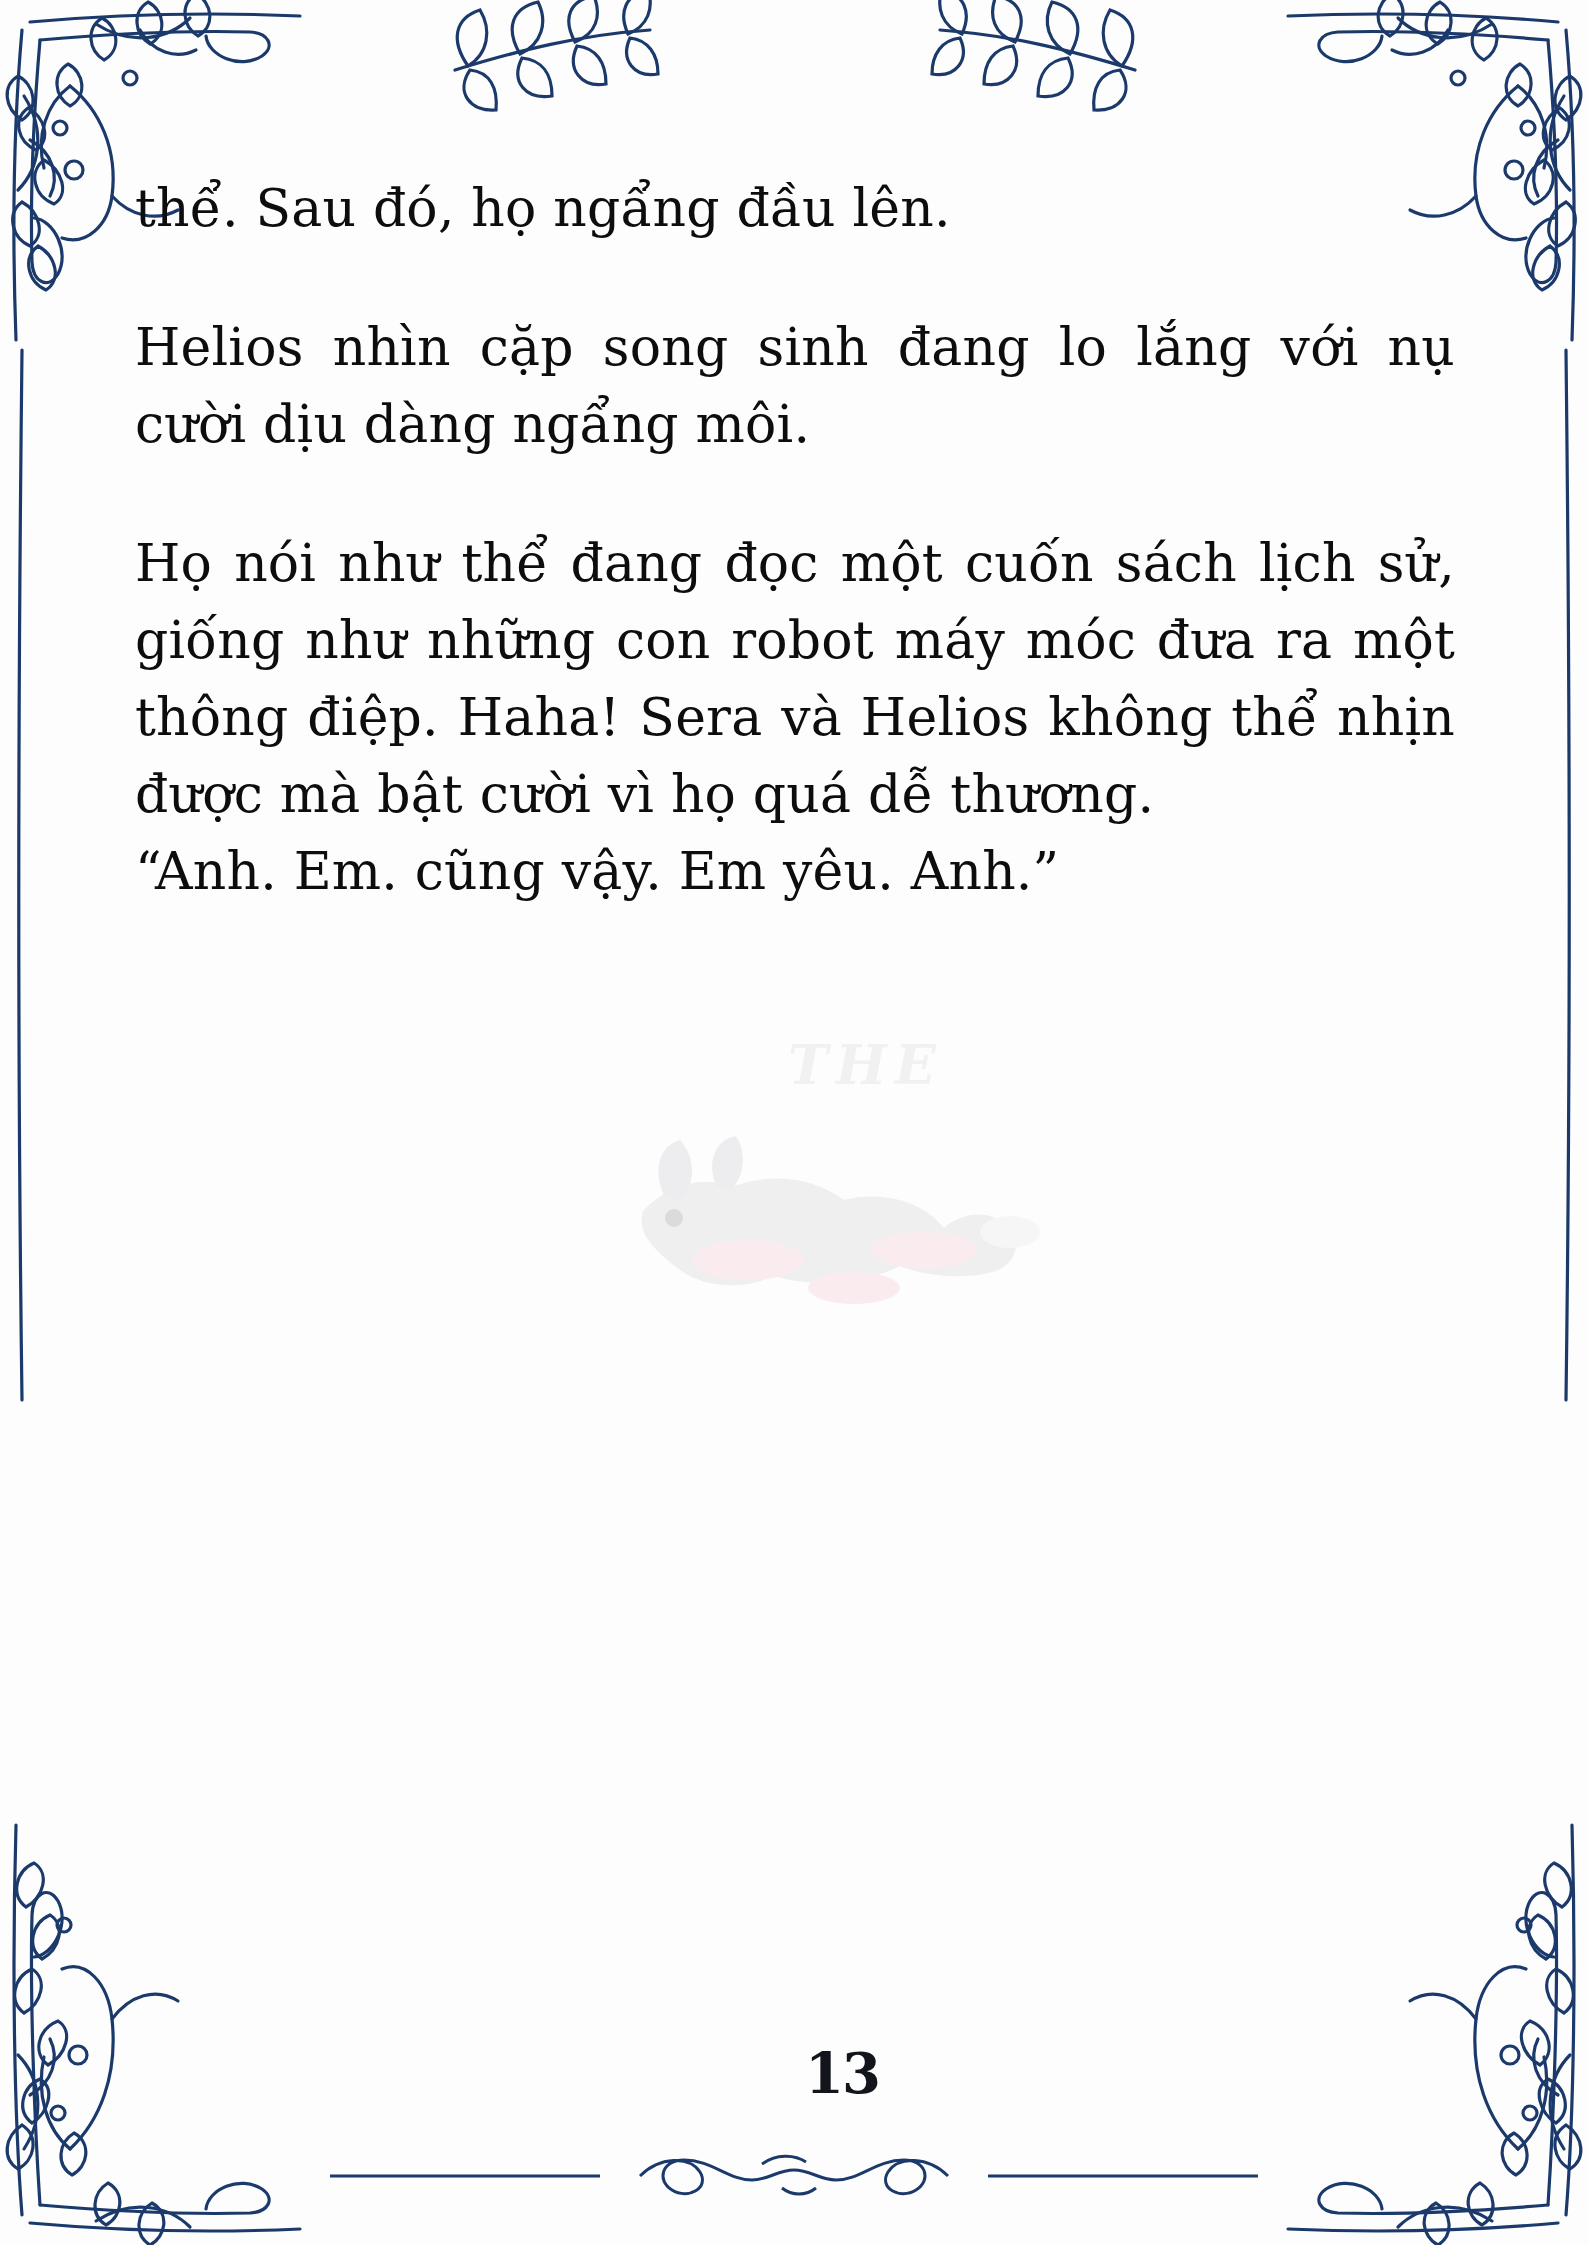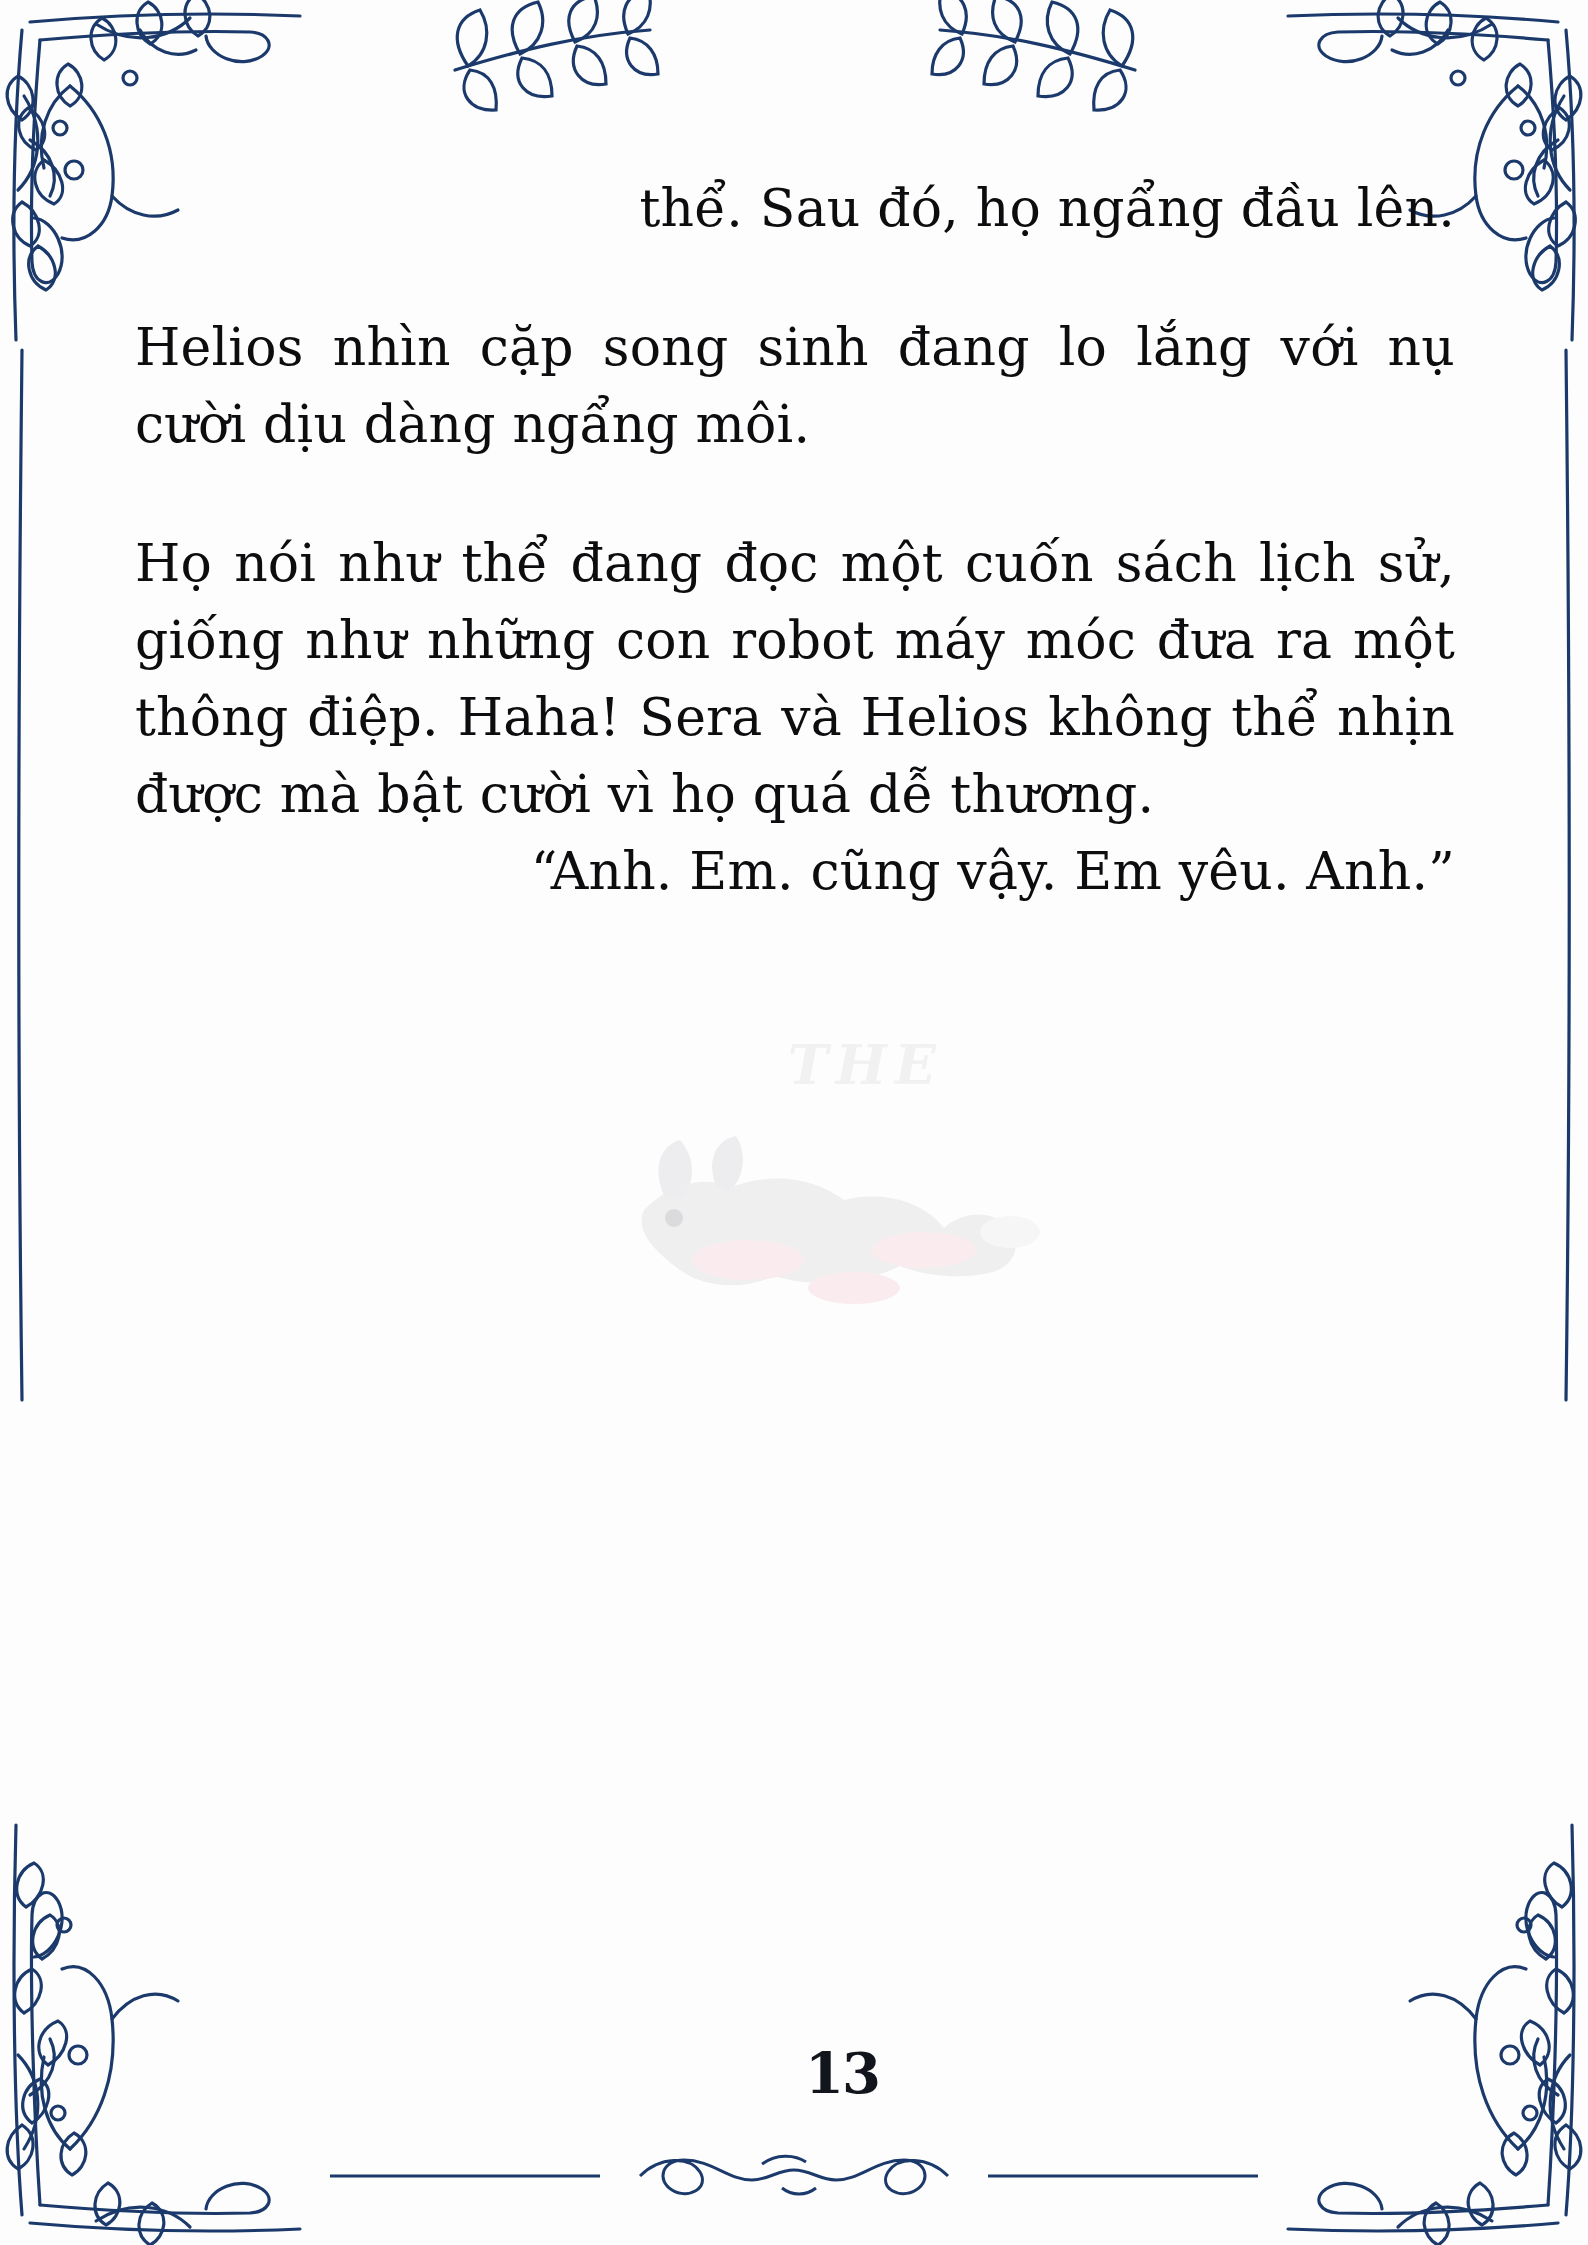--- a/index.html
+++ b/index.html
@@ -84,21 +84,21 @@
     margin: 0 0 62px 0;
     font-family: "DejaVu Serif", serif;
     font-size: 52px;
     line-height: 1.48;
     color: #0d0d10;
     text-align: justify;
     text-justify: inter-word;
     letter-spacing: 0.2px;
   }
   p.para.nojust {
-    text-align: right;
+    text-align: left;
   }
   p.para.last {
     margin-bottom: 0;
   }
 
   
   .page-number {
     position: absolute;
     left: 0;
     top: 2040px;

